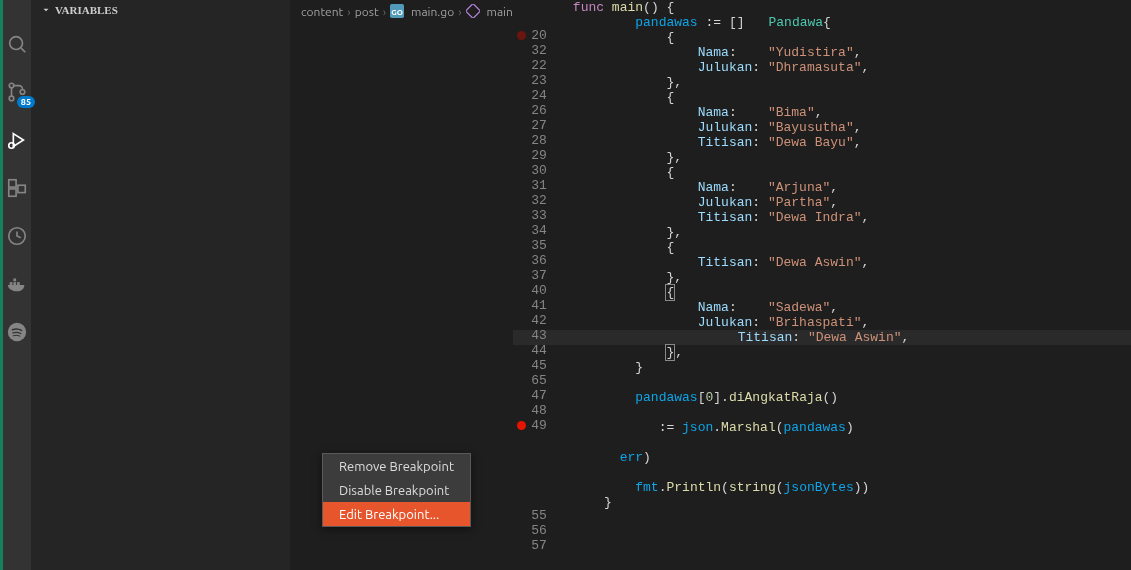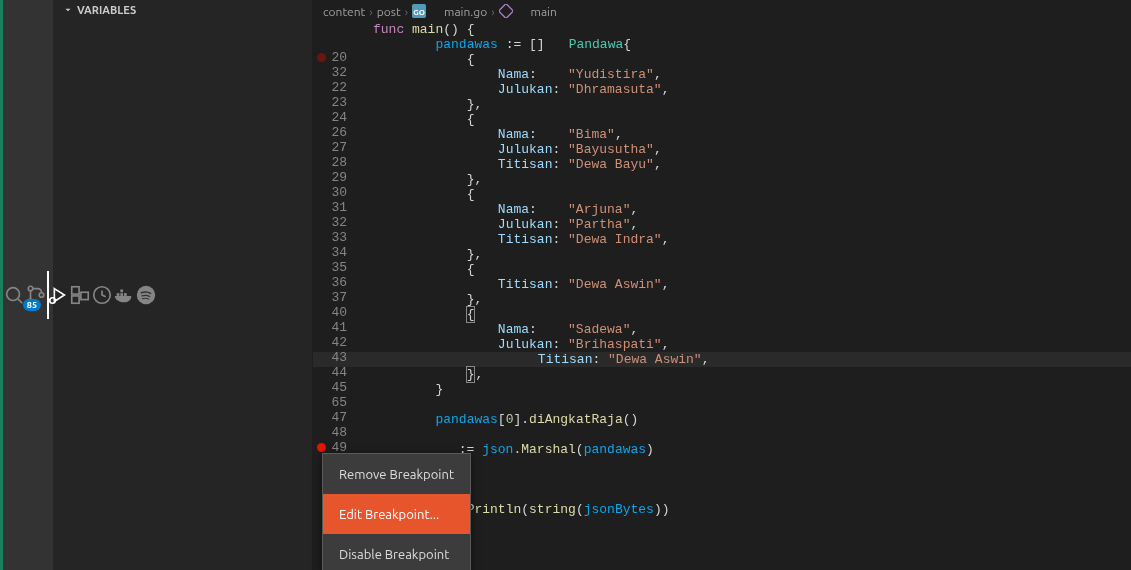--- a/index.html
+++ b/index.html
@@ -12,24 +12,24 @@
   overflow: hidden;
   display: flex;
   position: relative;
 }
 .left-edge {
   width: 3px;
   background: #16825d;
   height: 100%;
 }
 .activity-bar {
-  width: 50px;
+  width: 28px;
   background: #333333;
   display: flex;
-  flex-direction: row;
+  flex-direction: column;
   align-items: center;
   padding-top: 20px;
 }
 .activity-item {
   width: 48px;
   height: 48px;
   display: flex;
   align-items: center;
   justify-content: center;
   color: #858585;
@@ -60,39 +60,40 @@
   border-right: 1px solid #1e1e1e;
 }
 .section-header {
   font-size: 11px;
   color: #ccc;
   padding: 4px 10px;
   display: flex;
   align-items: center;
   gap: 4px;
   font-weight: bold;
+  font-family: Liberation Serif, serif;
 }
 .editor {
   flex: 1;
   background: #1e1e1e;
   display: flex;
-  flex-direction: column;
+  flex-direction: row;
   overflow: hidden;
 }
 .breadcrumb {
   height: 22px;
   display: flex;
   align-items: center;
   font-size: 12px;
   color: #a0a0a0;
   padding-left: 10px;
   gap: 4px;
 }
 .bc-sep { color: #666; }
-.bc-icon { display:inline-flex; align-items:center; margin-right:14px;}
+.bc-icon { display:inline-flex; align-items:center; margin-right:3px;}
 .editor-lines {
   flex: 1;
   font-family: 'Consolas', 'Courier New', monospace;
   font-size: 13px;
   line-height: 15px;
   position: relative;
 }
 .line {
   display: flex;
   height: 15px;
@@ -125,21 +126,21 @@
   position: absolute;
   left: 322px;
   top: 453px;
   background: #3c3c3c;
   border: 1px solid #5a5a5a;
   box-shadow: 0 2px 8px rgba(0,0,0,.5);
   font-size: 13px;
   z-index: 100;
 }
 .ctx-item {
-  padding: 13px 16px;
+  padding: 5px 16px;
   color: #ddd;
   cursor: pointer;
 }
 .ctx-item.hover { background: #e7552c; color: #fff; }
 .bracket-hl {
   border: 1px solid #888;
   margin-left: -1px;
 }
 </style>
 </head>
@@ -266,15 +267,15 @@
       <div class="line"><div class="gutter"></div><div class="code"><span class="punc">      </span><span class="ident">err</span><span class="punc">)</span></div></div>
       <div class="line"><div class="gutter"></div><div class="code"></div></div>
       <div class="line"><div class="gutter">55</div><div class="code">        <span class="ident">fmt</span><span class="punc">.</span><span class="func">Println</span><span class="punc">(</span><span class="func">string</span><span class="punc">(</span><span class="ident">jsonBytes</span><span class="punc">))</span></div></div>
       <div class="line"><div class="gutter">56</div><div class="code">    <span class="punc">}</span></div></div>
       <div class="line"><div class="gutter">57</div><div class="code"></div></div>
     </div>
 </div>
 
 <div class="ctx-menu">
   <div class="ctx-item">Remove Breakpoint</div>
+  <div class="ctx-item">Disable Breakpoint</div>
   <div class="ctx-item hover">Edit Breakpoint...</div>
-  <div class="ctx-item">Disable Breakpoint</div>
 </div>
 
 </body></html>

